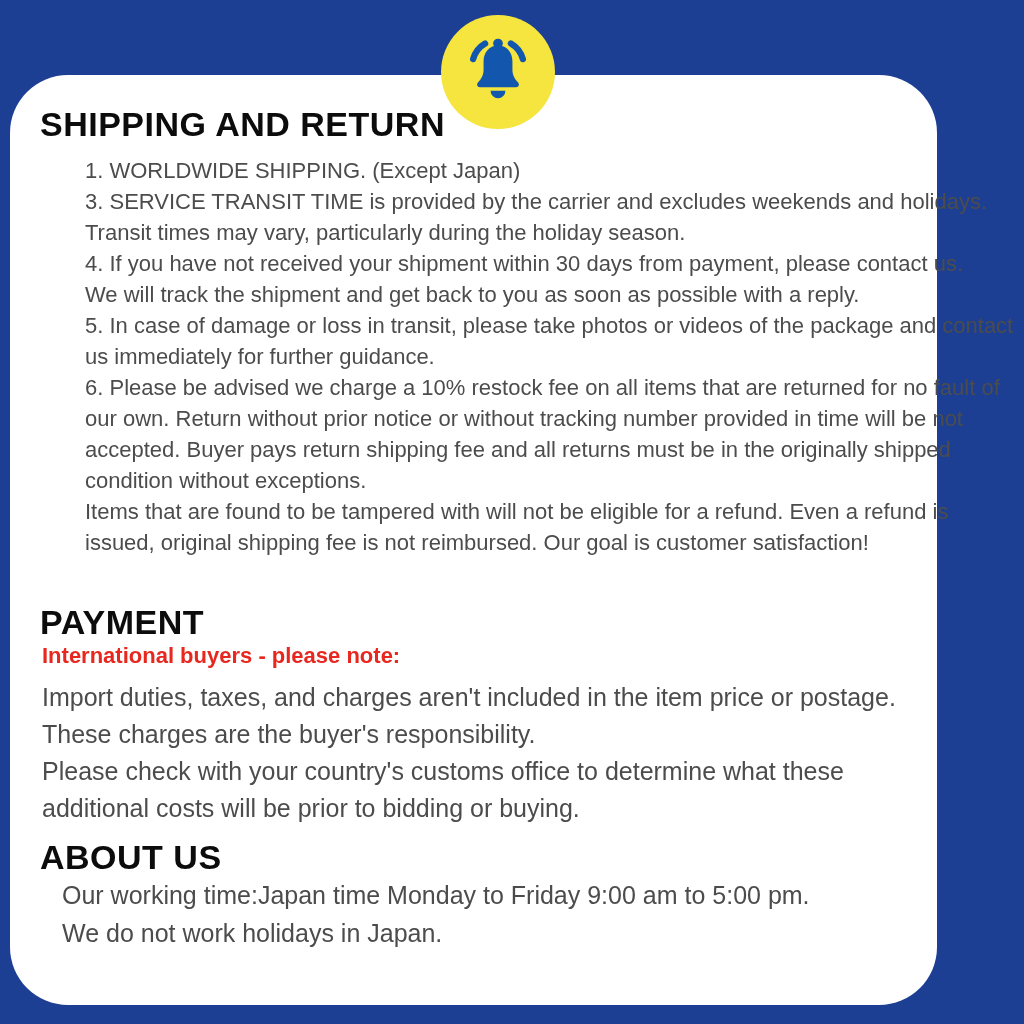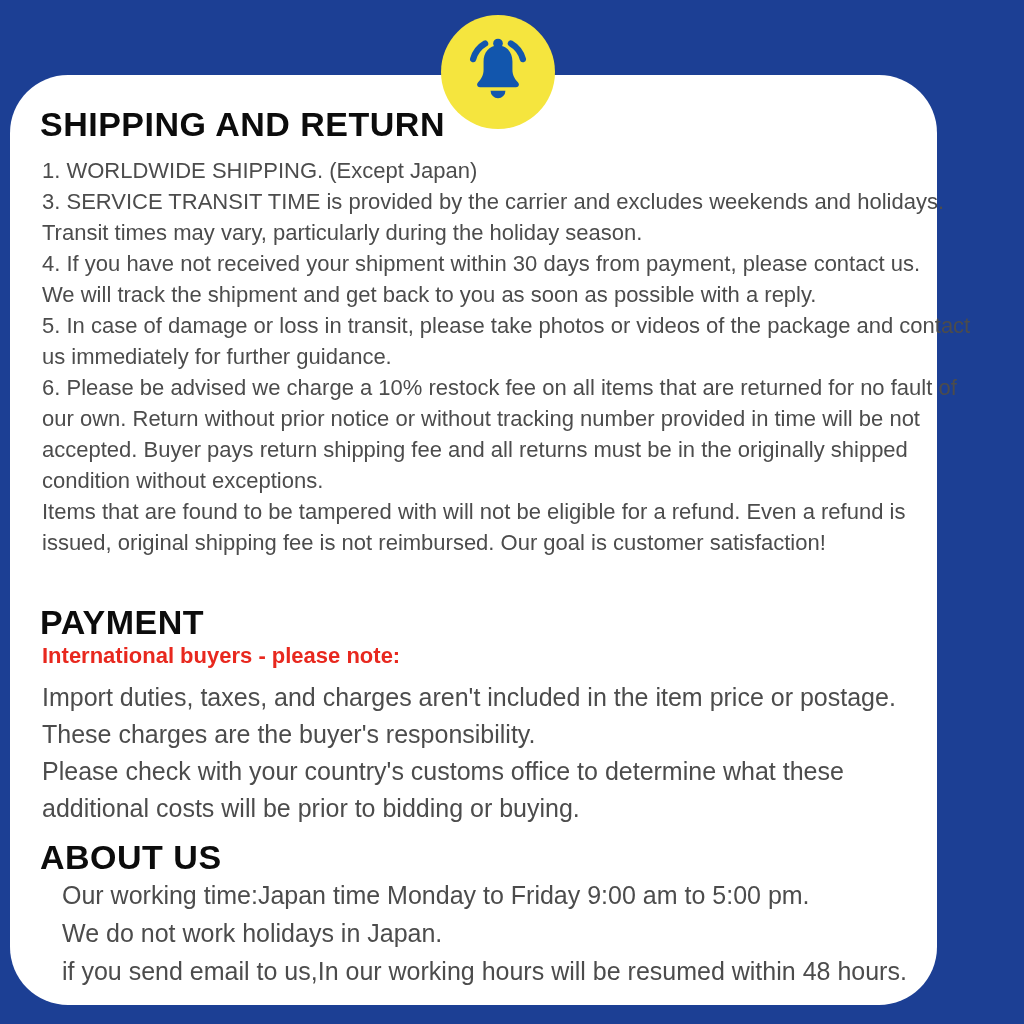--- a/index.html
+++ b/index.html
@@ -31,21 +31,21 @@
     font-weight: 800;
     letter-spacing: 0.5px;
     color: #0c0c0c;
     white-space: nowrap;
   }
   .h-shipping { top: 30px; }
   .h-payment  { top: 528px; }
   .h-about    { top: 763px; }
   .lines { position: absolute; left: 32px; color: #4c4c4c; }
   .lines div { white-space: nowrap; }
-  .shipping-lines { top: 80px;  font-size: 22px; line-height: 31px; }
+  .shipping-lines { top: 80px;  font-size: 22px; line-height: 31px; margin-left: 43px; }
   .payment-lines  { top: 604px; font-size: 25px; line-height: 37px; }
   .about-lines    { top: 801px; font-size: 25px; line-height: 38px; margin-left: 20px; }
   .red-note {
     position: absolute;
     left: 32px; top: 568px;
     font-size: 22px;
     font-weight: 700;
     color: #e8281e;
     white-space: nowrap;
   }
@@ -78,21 +78,20 @@
     <div>Import duties, taxes, and charges aren't included in the item price or postage.</div>
     <div>These charges are the buyer's responsibility.</div>
     <div>Please check with your country's customs office to determine what these</div>
     <div>additional costs will be prior to bidding or buying.</div>
   </div>
 
   <h1 class="section-title h-about">ABOUT US</h1>
   <div class="lines about-lines">
     <div>Our working time:Japan time Monday to Friday 9:00 am to 5:00 pm.</div>
     <div>We do not work holidays in Japan.</div>
-    <div>if you send email to us,In our working hours will be resumed within 48 hours.</div>
   </div>
 
 </div>
 
 <div class="badge">
   <svg viewBox="0 0 100 100" width="78" height="78" aria-hidden="true">
     <path d="M33.5 13.4 A33 33 0 0 0 18.1 33.5" stroke="#1256ad" stroke-width="8" fill="none" stroke-linecap="round"></path>
     <path d="M66.5 13.4 A33 33 0 0 1 81.9 33.5" stroke="#1256ad" stroke-width="8" fill="none" stroke-linecap="round"></path>
     <circle cx="50" cy="13.5" r="6.2" fill="#1256ad"></circle>
     <path d="M50 16 C38.5 16 31.5 25 31.5 36.5 L31.5 47 C31.5 54 28.5 59 24.5 63 C21.8 65.8 23.5 69.5 27 69.5 L73 69.5 C76.5 69.5 78.2 65.8 75.5 63 C71.5 59 68.5 54 68.5 47 L68.5 36.5 C68.5 25 61.5 16 50 16 Z" fill="#1256ad"></path>

